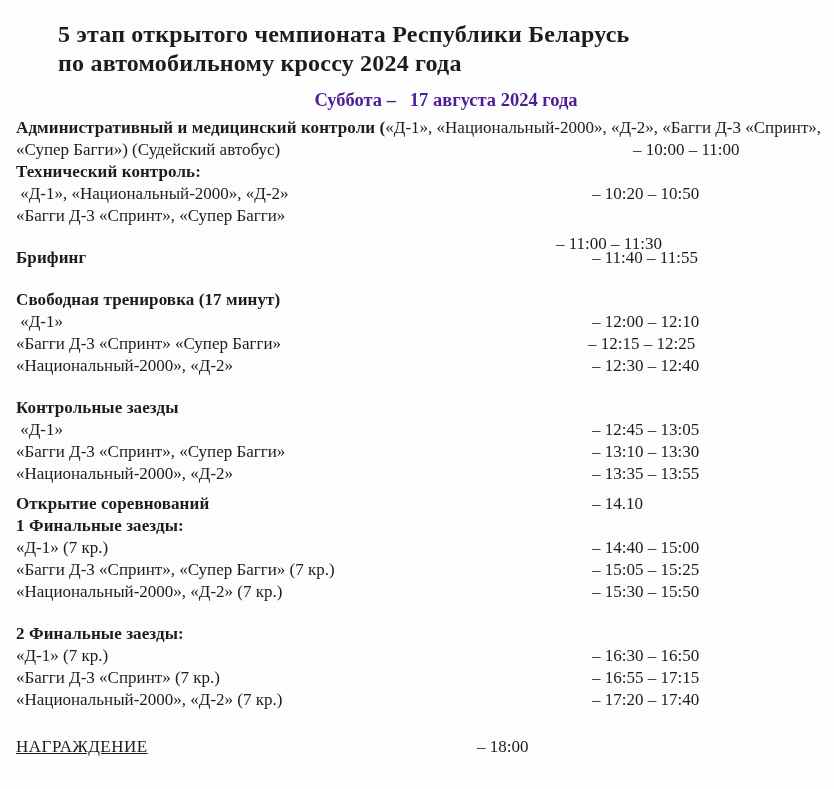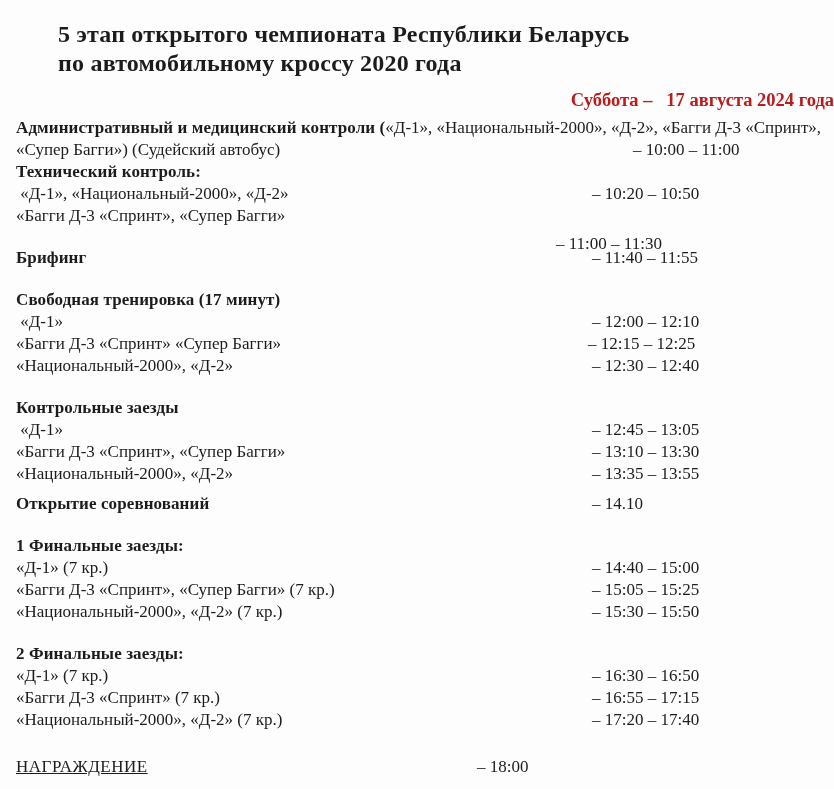--- a/index.html
+++ b/index.html
@@ -62,42 +62,42 @@
     letter-spacing: 0.5px;
   }
 </style>
 </head>
 <body style="color: rgb(28, 28, 28);">
 
 <div class="doc">
 
   <div class="title-block">
     <div>5 этап открытого чемпионата Республики Беларусь</div>
-    <div>по автомобильному кроссу 2020 года</div>
+    <div>по автомобильному кроссу 2024 года</div>
   </div>
 
-  <div class="date-line" style="color: #b91c1c; text-align: right;">Суббота –   17 августа 2024 года</div>
+  <div class="date-line" style="color: #4c1d95;">Суббота –   17 августа 2024 года</div>
 
   <div class="schedule">
       <div class="row"><span class="label"><b>Административный и медицинский контроли (</b>«Д-1», «Национальный-2000», «Д-2», «Багги Д-3 «Спринт»,</span></div>
       <div class="row"><span class="label">«Супер Багги») (Судейский автобус)</span><span class="time" style="left: 633px;">– 10:00 – 11:00</span></div>
       <div class="row"><span class="label"><b>Технический контроль:</b></span></div>
       <div class="row"><span class="label"> «Д-1», «Национальный-2000», «Д-2»</span><span class="time" style="left: 592px;">– 10:20 – 10:50</span></div>
       <div class="row"><span class="label">«Багги Д-3 «Спринт», «Супер Багги»</span><span class="time" style="left: 556px; margin-top: 28px;">– 11:00 – 11:30</span></div>
       <div class="row" style="margin-top: 20px;"><span class="label"><b>Брифинг</b></span><span class="time" style="left: 592px;">– 11:40 – 11:55</span></div>
       <div class="row" style="margin-top: 20px;"><span class="label"><b>Свободная тренировка (17 минут)</b></span></div>
       <div class="row"><span class="label"> «Д-1»</span><span class="time" style="left: 592px;">– 12:00 – 12:10</span></div>
       <div class="row"><span class="label">«Багги Д-3 «Спринт» «Супер Багги»</span><span class="time" style="left: 588px;">– 12:15 – 12:25</span></div>
       <div class="row"><span class="label">«Национальный-2000», «Д-2»</span><span class="time" style="left: 592px;">– 12:30 – 12:40</span></div>
       <div class="row" style="margin-top: 20px;"><span class="label"><b>Контрольные заезды</b></span></div>
       <div class="row"><span class="label"> «Д-1»</span><span class="time" style="left: 592px;">– 12:45 – 13:05</span></div>
       <div class="row"><span class="label">«Багги Д-3 «Спринт», «Супер Багги»</span><span class="time" style="left: 592px;">– 13:10 – 13:30</span></div>
       <div class="row"><span class="label">«Национальный-2000», «Д-2»</span><span class="time" style="left: 592px;">– 13:35 – 13:55</span></div>
       <div class="row" style="margin-top: 8px;"><span class="label"><b>Открытие соревнований</b></span><span class="time" style="left: 592px;">– 14.10</span></div>
-      <div class="row" style="margin-top: 20px; font-weight: bold;"><span class="label"><b>1 Финальные заезды:</b></span></div>
+      <div class="row" style=" font-weight: bold;"><span class="label"><b>1 Финальные заезды:</b></span></div>
       <div class="row"><span class="label">«Д-1» (7 кр.)</span><span class="time" style="left: 592px;">– 14:40 – 15:00</span></div>
       <div class="row"><span class="label">«Багги Д-3 «Спринт», «Супер Багги» (7 кр.)</span><span class="time" style="left: 592px;">– 15:05 – 15:25</span></div>
       <div class="row"><span class="label">«Национальный-2000», «Д-2» (7 кр.)</span><span class="time" style="left: 592px;">– 15:30 – 15:50</span></div>
       <div class="row" style="margin-top: 20px;"><span class="label"><b>2 Финальные заезды:</b></span></div>
       <div class="row"><span class="label">«Д-1» (7 кр.)</span><span class="time" style="left: 592px;">– 16:30 – 16:50</span></div>
       <div class="row"><span class="label">«Багги Д-3 «Спринт» (7 кр.)</span><span class="time" style="left: 592px; text-align: center;">– 16:55 – 17:15</span></div>
       <div class="row"><span class="label">«Национальный-2000», «Д-2» (7 кр.)</span><span class="time" style="left: 592px;">– 17:20 – 17:40</span></div>
       <div class="row award-row" style="margin-top: 25px;"><span class="label">НАГРАЖДЕНИЕ</span><span class="time" style="left: 477px;">– 18:00</span></div>
     </div>
 

